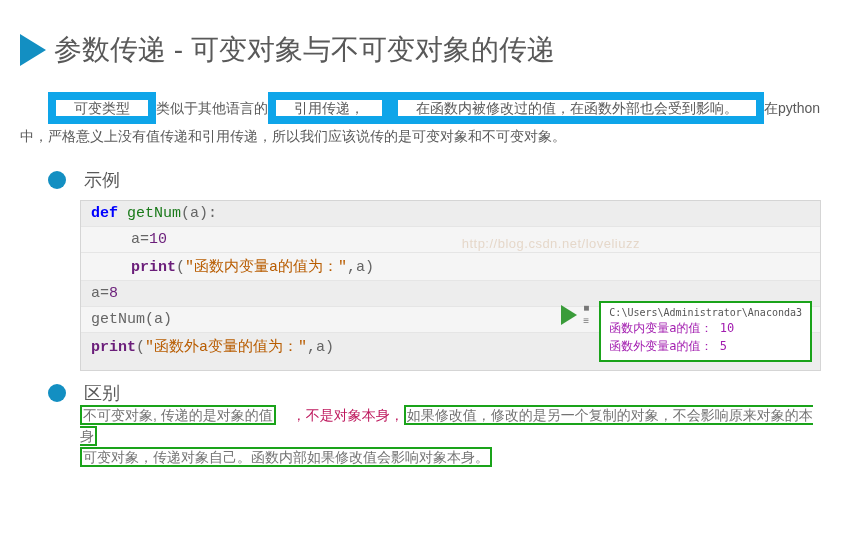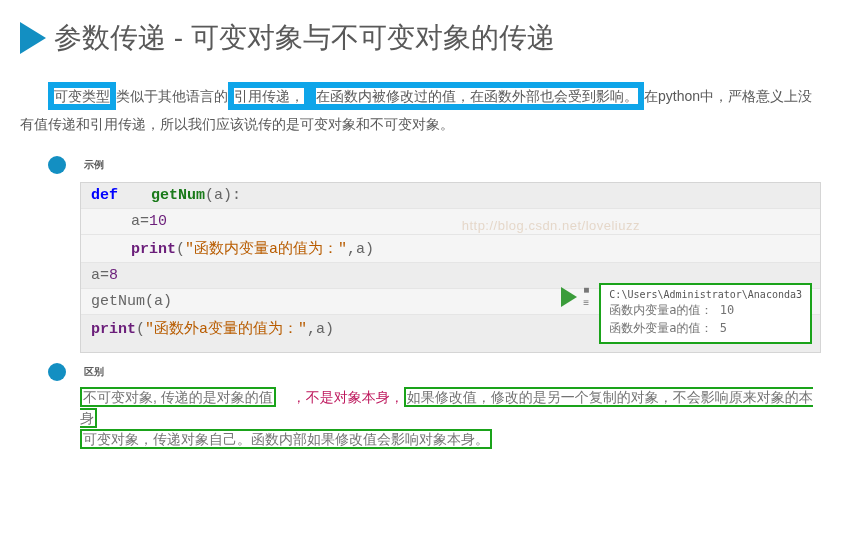--- a/index.html
+++ b/index.html
@@ -1,49 +1,49 @@
 <!DOCTYPE html>
 <html><head>
   <meta charset="utf-8">
   <style>
     * { margin: 0; padding: 0; box-sizing: border-box; }
     body { font-family: "Microsoft YaHei", "SimSun", sans-serif; background: #fff; width: 841px; padding: 10px 20px; }
     
-    .heading { display: flex; align-items: center; margin-bottom: 25px; margin-top: 9px; }
+    .heading { display: flex; align-items: center; margin-bottom: 25px; margin-top: 21px; }
     .triangle { width: 0; height: 0; border-top: 16px solid transparent; border-bottom: 16px solid transparent; border-left: 26px solid #138fc2; margin-right: 8px; }
     .title { font-size: 28px; color: #595959; font-weight: 400; }
     
     .paragraph { font-size: 14px; color: #595959; line-height: 2; margin-bottom: 18px; text-indent: 2em; }
-    .red-box { border: 6px solid #0ea5e9; padding: 0 0; display: inline; margin-top: 45px; }
+    .red-box { border: 8px solid #0ea5e9; padding: 0 18px; display: inline; margin-top: 45px; }
     
     .bullet-row { display: flex; align-items: center; margin: 10px 0 8px 28px; }
     .bullet { width: 18px; height: 18px; background: #138fc2; border-radius: 50%; margin-right: 18px; flex-shrink: 0; }
-    .bullet-row.tight { margin-bottom: 6px; }
-    .bullet-text { font-size: 10px; color: #595959; font-weight: bold; }
+    .bullet-row.tight { margin-bottom: 0; }
+    .bullet-text { font-size: 18px; color: #595959; }
     
     .code-block { margin-left: 60px; margin-bottom: 6px; border: 1px solid #d5d5d5; background: #f5f5f5; position: relative; }
     .code-line { padding: 4px 10px; font-family: Consolas, "Courier New", monospace; font-size: 15px; border-bottom: 1px solid #e5e5e5; position: relative; }
     .code-line.header { background: #ededed; }
     .code-line.indent1 { padding-left: 50px; }
     .code-line:last-child { border-bottom: none; }
     .kw-def { color: #0000ff; font-weight: bold; }
-    .kw-name { color: #1a7a1a; font-weight: bold; margin-left: 24px; }
+    .kw-name { color: #1a7a1a; font-weight: normal; }
     .kw-print { color: #6b1e7a; font-weight: bold; }
     .str { color: #b85c00; }
     .num { color: #6b1e7a; }
     .plain { color: #666; }
     
     .watermark { position: absolute; right: 180px; top: 9px; color: rgba(200,160,120,0.35); font-family: Arial; font-size: 13px; letter-spacing: 0.5px; }
     
     .run-panel { position: absolute; right: 8px; bottom: 8px; display: flex; align-items: flex-start; }
     .run-btn { width: 0; height: 0; border-top: 10px solid transparent; border-bottom: 10px solid transparent; border-left: 16px solid #3a9c3a; margin-right: 6px; margin-top: 4px; cursor: pointer; }
     .run-ctrl { color: #777; font-size: 10px; margin-right: 10px; display:flex; flex-direction:column; gap:2px; margin-top:2px; }
     .output-box { border: 2px solid #1aa31a; background: #fff; padding: 4px 8px; font-family: SimSun, monospace; font-size: 12px; }
     .output-path { color: #555; font-family: Consolas, monospace; font-size: 10px; margin-bottom: 2px; }
-    .output-line { color: #737373; margin: 1px 0; }
+    .output-line { color: #a21caf; margin: 1px 0; }
     
     .diff-block { margin-left: 60px; font-size: 14px; line-height: 1.5; }
     .green-box { border: 2px solid #1aa31a; display: inline; padding: 0 1px; color: #737373; }
     .red-text { color: #be185d; padding-left: 16px; }
   </style>
 </head>
 <body>
 
 <div class="heading">
   <div class="triangle"></div>

